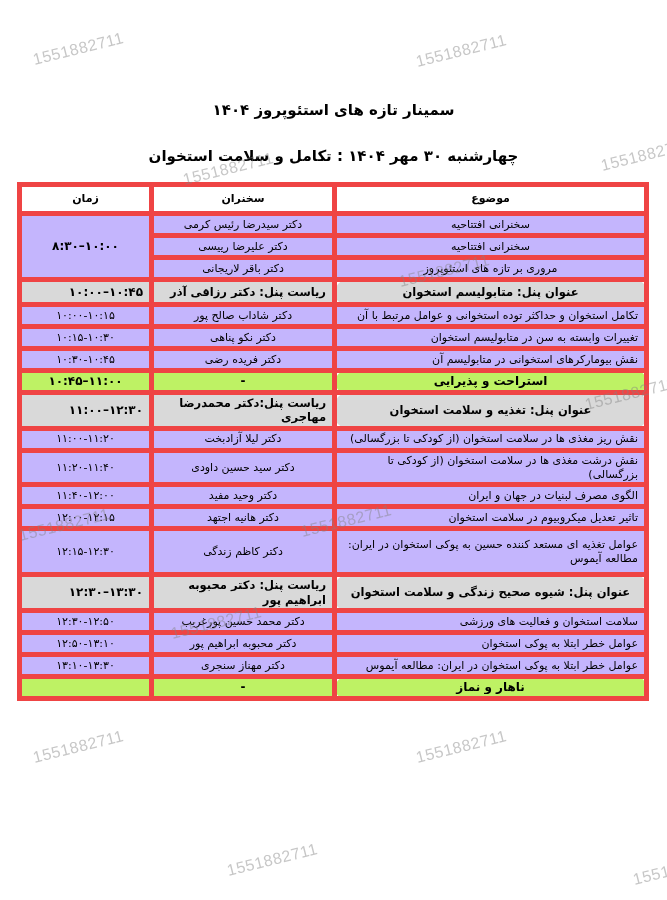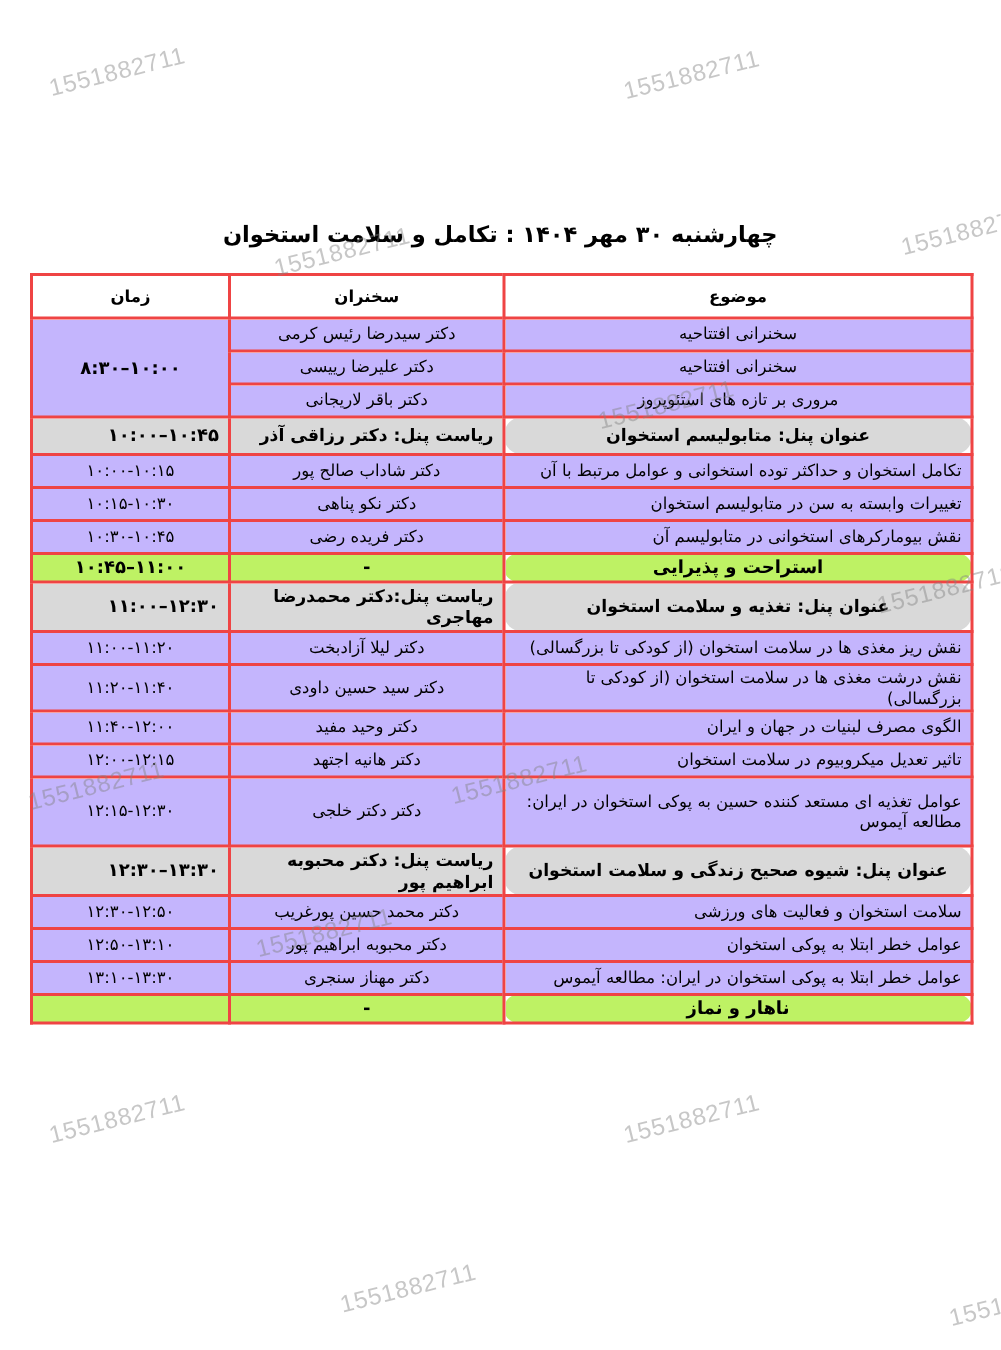--- a/index.html
+++ b/index.html
@@ -25,21 +25,21 @@
   }
 
   table.program{
     position:absolute;top:182px;right:18px;
     width:627px;
     border-collapse:collapse;
     table-layout:fixed;
     direction:rtl;
   }
   table.program th, table.program td{
-    border:2px solid #ef4444;
+    border:5px solid #ef4444;
     padding:1px 6px;
     color:#000;
     font-size:11px;
     line-height:1.25;
     vertical-align:middle;
     box-sizing:border-box;
     overflow:hidden;
   }
   col.col-topic{width:312px;}
   col.col-speaker{width:183px;}
@@ -75,20 +75,21 @@
     pointer-events:none;
     z-index:10;
     direction:ltr;
   }
 </style>
 </head>
 <body>
 
 <div class="page">
 
+  <div class="doc-title">سمینار تازه های استئوپروز ۱۴۰۴</div>
   <div class="doc-subtitle" style="color: #000000;">چهارشنبه ۳۰ مهر ۱۴۰۴ : تکامل و سلامت استخوان</div>
 
   <table class="program">
     <colgroup>
       <col class="col-topic">
       <col class="col-speaker">
       <col class="col-time">
     </colgroup>
     <thead>
       <tr>
@@ -156,21 +157,21 @@
           <td class="c-speaker">دکتر وحید مفید</td>
           <td class="c-time">۱۱:۴۰-۱۲:۰۰</td>
         </tr>
         <tr class="r-session">
           <td class="c-topic">تاثیر تعدیل میکروبیوم در سلامت استخوان</td>
           <td class="c-speaker">دکتر هانیه اجتهد</td>
           <td class="c-time">۱۲:۰۰-۱۲:۱۵</td>
         </tr>
         <tr class="r-session r-tall">
           <td class="c-topic">عوامل تغذیه ای مستعد کننده حسین به پوکی استخوان در ایران: مطالعه آیموس</td>
-          <td class="c-speaker">دکتر دکتر خلجی</td>
+          <td class="c-speaker">دکتر کاظم زندگی</td>
           <td class="c-time">۱۲:۱۵-۱۲:۳۰</td>
         </tr>
         <tr class="r-panel">
           <td class="c-topic">عنوان پنل: شیوه صحیح زندگی و سلامت استخوان</td>
           <td class="c-speaker">ریاست پنل: دکتر محبوبه ابراهیم پور</td>
           <td class="c-time bold">۱۲:۳۰–۱۳:۳۰</td>
         </tr>
         <tr class="r-session">
           <td class="c-topic">سلامت استخوان و فعالیت های ورزشی</td>
           <td class="c-speaker">دکتر محمد حسین پورغریب</td>

